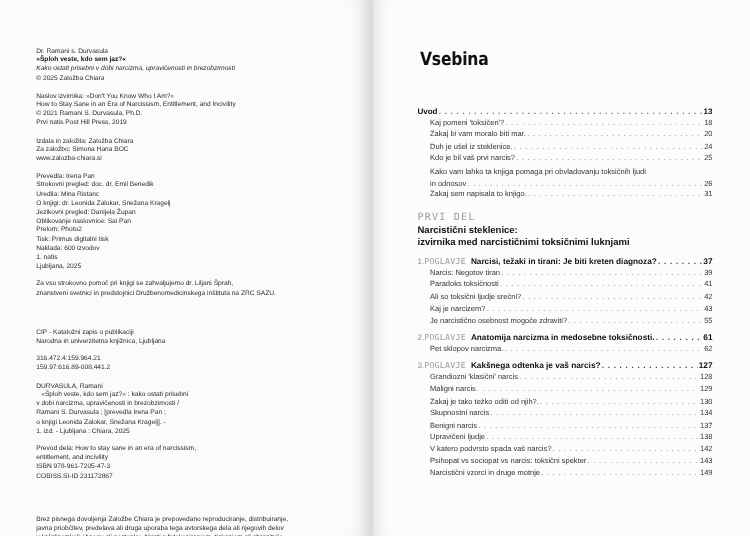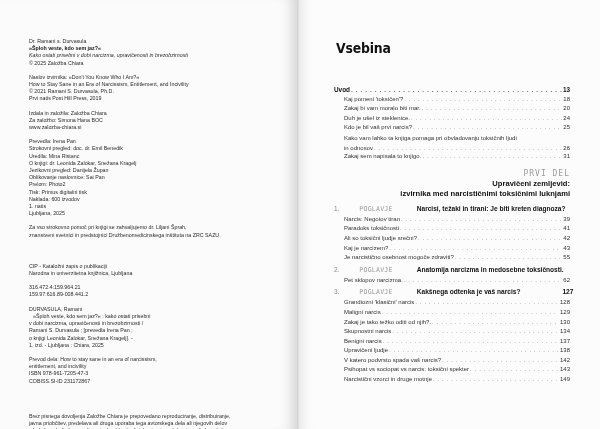--- a/index.html
+++ b/index.html
@@ -34,24 +34,24 @@
     .toc { position: absolute; left: 34px; top: 86px; width: 236px; font-size: 6px; color: #333; }
     .row { display: flex; align-items: baseline; height: 9.6px; white-space: nowrap; }
     .row .txt { flex: 0 0 auto; }
     .row .dots { flex: 1 1 auto; overflow: hidden; color: #666; margin: 0 1px; letter-spacing: 0.6px; }
     .row .dots::before { content: ". . . . . . . . . . . . . . . . . . . . . . . . . . . . . . . . . . . . . . . . . . . . . . . . . . . . . . . . . . . . . . . . . . . . . . . . . . . . . . . . . . . ."; }
     .row .pg { flex: 0 0 auto; text-align: right; }
     .row.main { font-weight: bold; color: #111; font-size: 6.4px; }
     .row.sub { padding-left: 10px; }
     .row.wrap { height: auto; display: block; padding-left: 10px; line-height: 9.6px; }
     .row.wrap .l2 { display: flex; align-items: baseline; }
-    .part { text-align: right; margin-top: 6px; margin-bottom: 6px; }
+    .part { text-align: left; margin-top: 6px; margin-bottom: 6px; }
     .part-label { font-family: "DejaVu Sans Mono", monospace; font-size: 8px; color: #9a9a9a; letter-spacing: 1px; line-height: 10px; }
     .part-title { font-weight: bold; font-size: 7.6px; color: #111; line-height: 10px; }
-    .chap { display: flex; align-items: baseline; height: 11px; white-space: nowrap; margin-top: 2px; gap: 20px; }
+    .chap { display: flex; align-items: baseline; height: 11px; white-space: nowrap; margin-top: 2px; }
     .chap .num { color: #8a8a8a; font-size: 6.4px; width: 10px; }
     .chap .plabel { font-family: "DejaVu Sans Mono", monospace; color: #9a9a9a; font-size: 6.6px; letter-spacing: 0.2px; margin-right: 4px; }
     .chap .ctitle { font-weight: bold; color: #111; font-size: 6.6px; }
     .chap .dots { flex: 1 1 auto; overflow: hidden; color: #333; font-weight: bold; margin: 0 1px; letter-spacing: 0.6px; font-size: 6.4px; }
     .chap .dots::before { content: ". . . . . . . . . . . . . . . . . . . . . . . . . . . . . . . . . . . . . . . . ."; }
     .chap .pg { font-weight: bold; color: #111; font-size: 6.6px; }
   </style>
 </head>
 <body>
 
@@ -164,21 +164,21 @@
         </div>
       </div>
       <div class="row sub">
         <span class="txt">Zakaj sem napisala to knjigo.</span>
         <span class="dots"></span>
         <span class="pg">31</span>
       </div>
 
       <div class="part">
         <div class="part-label">PRVI DEL</div>
-        <div class="part-title">Upravičeni zemljevid:</div>
+        <div class="part-title">Narcistični steklenice:</div>
         <div class="part-title">izvirnika med narcističnimi toksičnimi luknjami</div>
       </div>
 
       <div class="chap">
         <span class="num">1.</span>
         <span class="plabel">POGLAVJE</span>
         <span class="ctitle">Narcisi, težaki in tirani: Je biti kreten diagnoza?</span>
         <span class="dots"></span>
         <span class="pg">37</span>
       </div>

